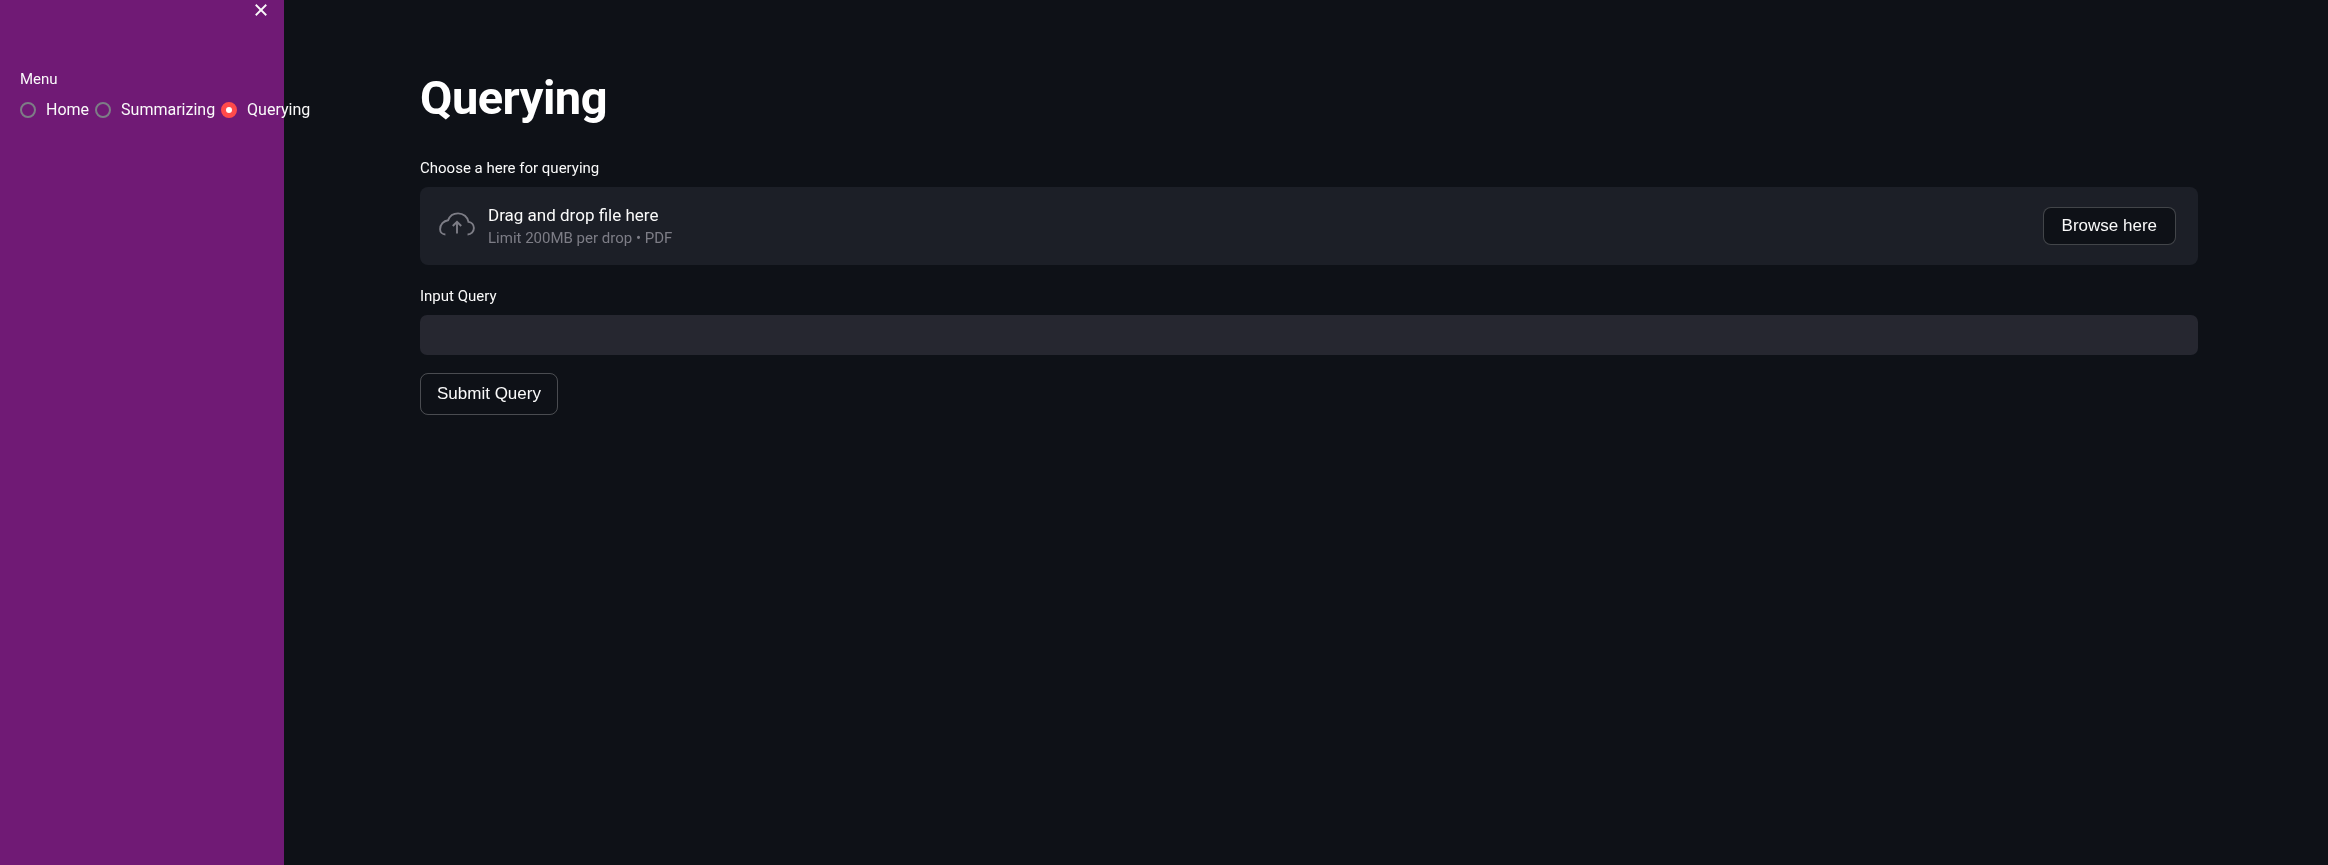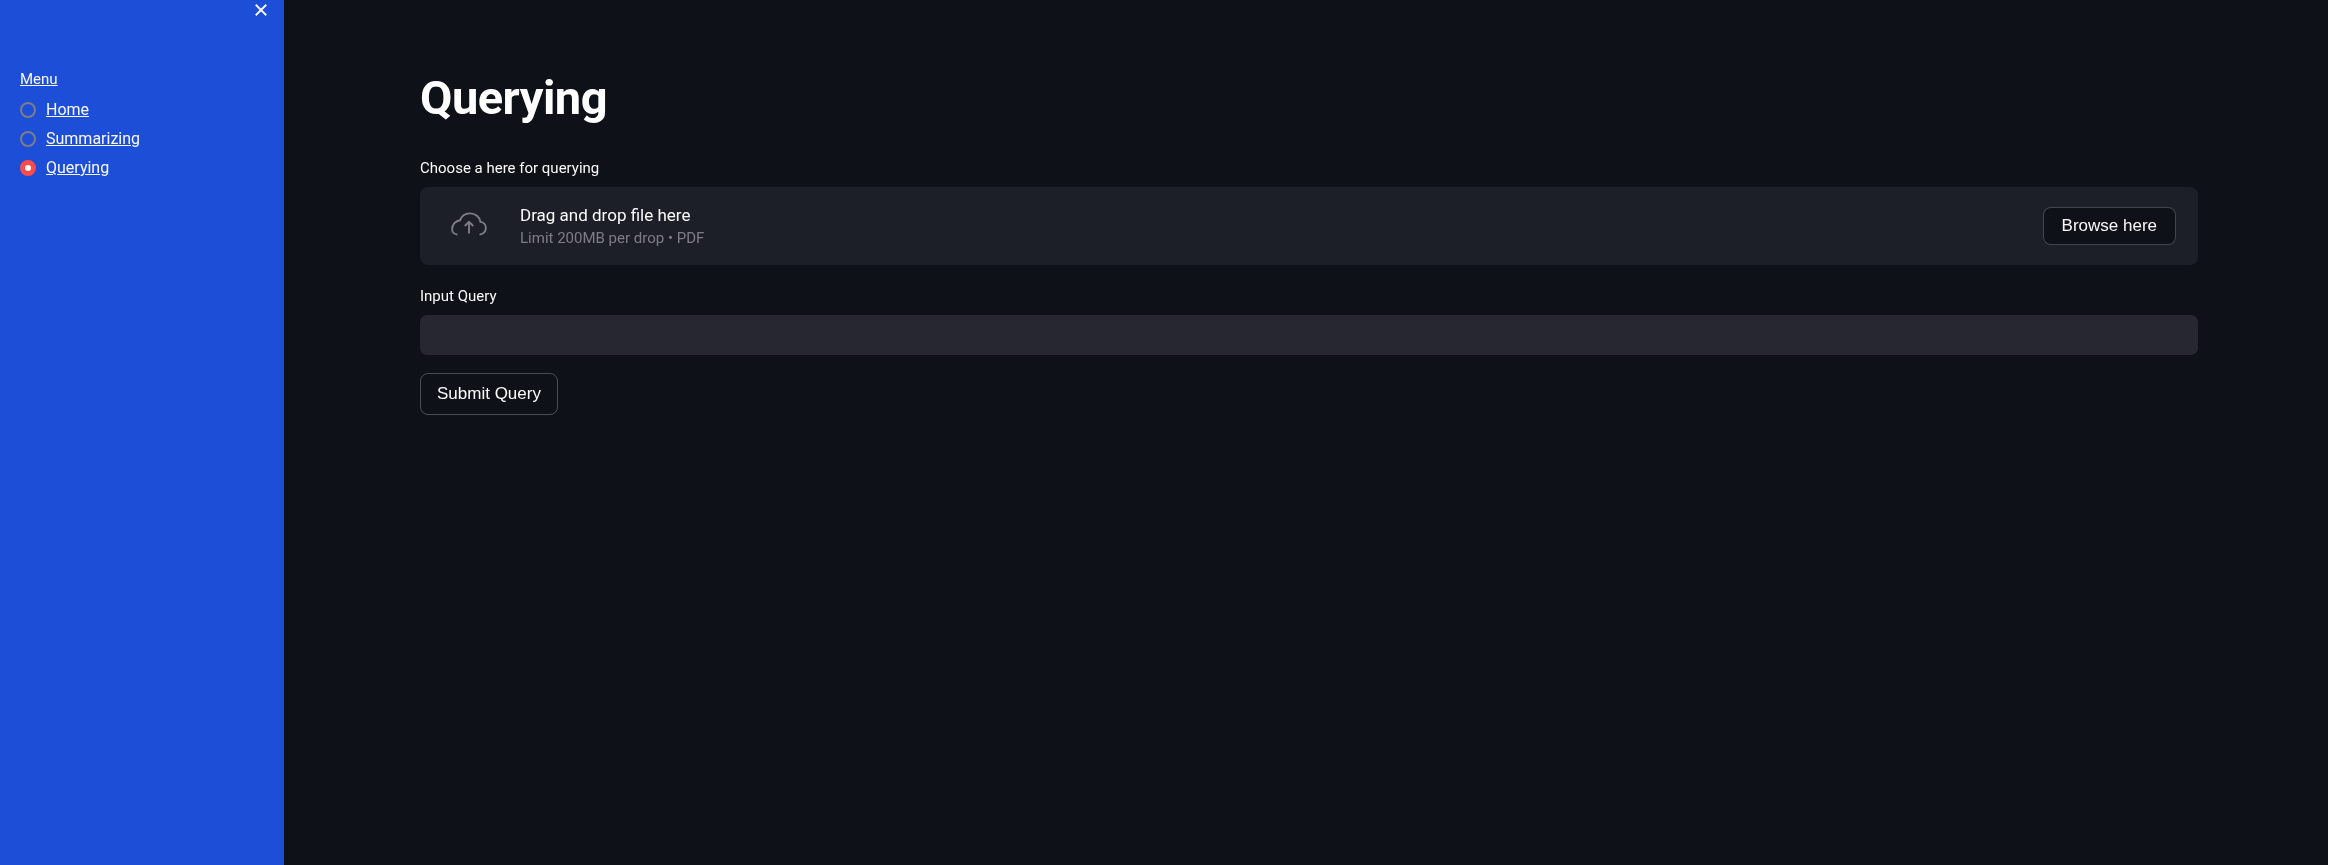--- a/index.html
+++ b/index.html
@@ -9,26 +9,25 @@
     background: #0e1117;
     color: #fafafa;
     display: flex;
     min-height: 100vh;
     overflow: hidden;
   }
 
   
   .sidebar {
     width: 284px;
-    background: #1d4ed8;
+    background: #701a75;
     color: #fafafa;
     position: relative;
     padding: 24px 20px;
     flex: none;
-    text-decoration: underline;
   }
   .close-btn {
     position: absolute;
     top: -3px;
     right: 10px;
     background: none;
     border: none;
     color: #fafafa;
     cursor: pointer;
     padding: 4px;
@@ -37,21 +36,21 @@
   .close-btn svg { width: 18px; height: 18px; stroke: #fafafa; stroke-width: 2.4; }
 
   .menu-heading {
     font-size: 15px;
     font-weight: 400;
     color: #fafafa;
     margin-top: 46px;
     margin-bottom: 10px;
   }
 
-  .radio-list { display: flex; flex-direction: column; gap: 6px; }
+  .radio-list { display: flex; gap: 6px; }
   .radio-item {
     display: flex;
     align-items: center;
     gap: 10px;
     cursor: pointer;
     padding: 2px 0;
   }
   .radio-circle {
     width: 16px; height: 16px;
     border: 2px solid #7d7d86;
@@ -88,24 +87,24 @@
   }
   .field-label {
     font-size: 15px;
     margin-bottom: 10px;
     color: #fafafa;
   }
 
   .uploader {
     background: #1c1f27;
     border-radius: 8px;
-    padding: 18px 22px 18px 28px;
+    padding: 18px 22px 18px 16px;
     display: flex;
     align-items: center;
-    gap: 32px;
+    gap: 12px;
     margin-bottom: 22px;
   }
   .upload-icon {
     width: 40px; height: 40px;
     display: flex; align-items: center; justify-content: center;
     color: #7d7d86;
     flex: none;
     padding-left: 2px;
   }
   .upload-icon svg { width: 38px; height: 30px; fill: none; stroke: #7d7d86; stroke-width: 1.8; }

